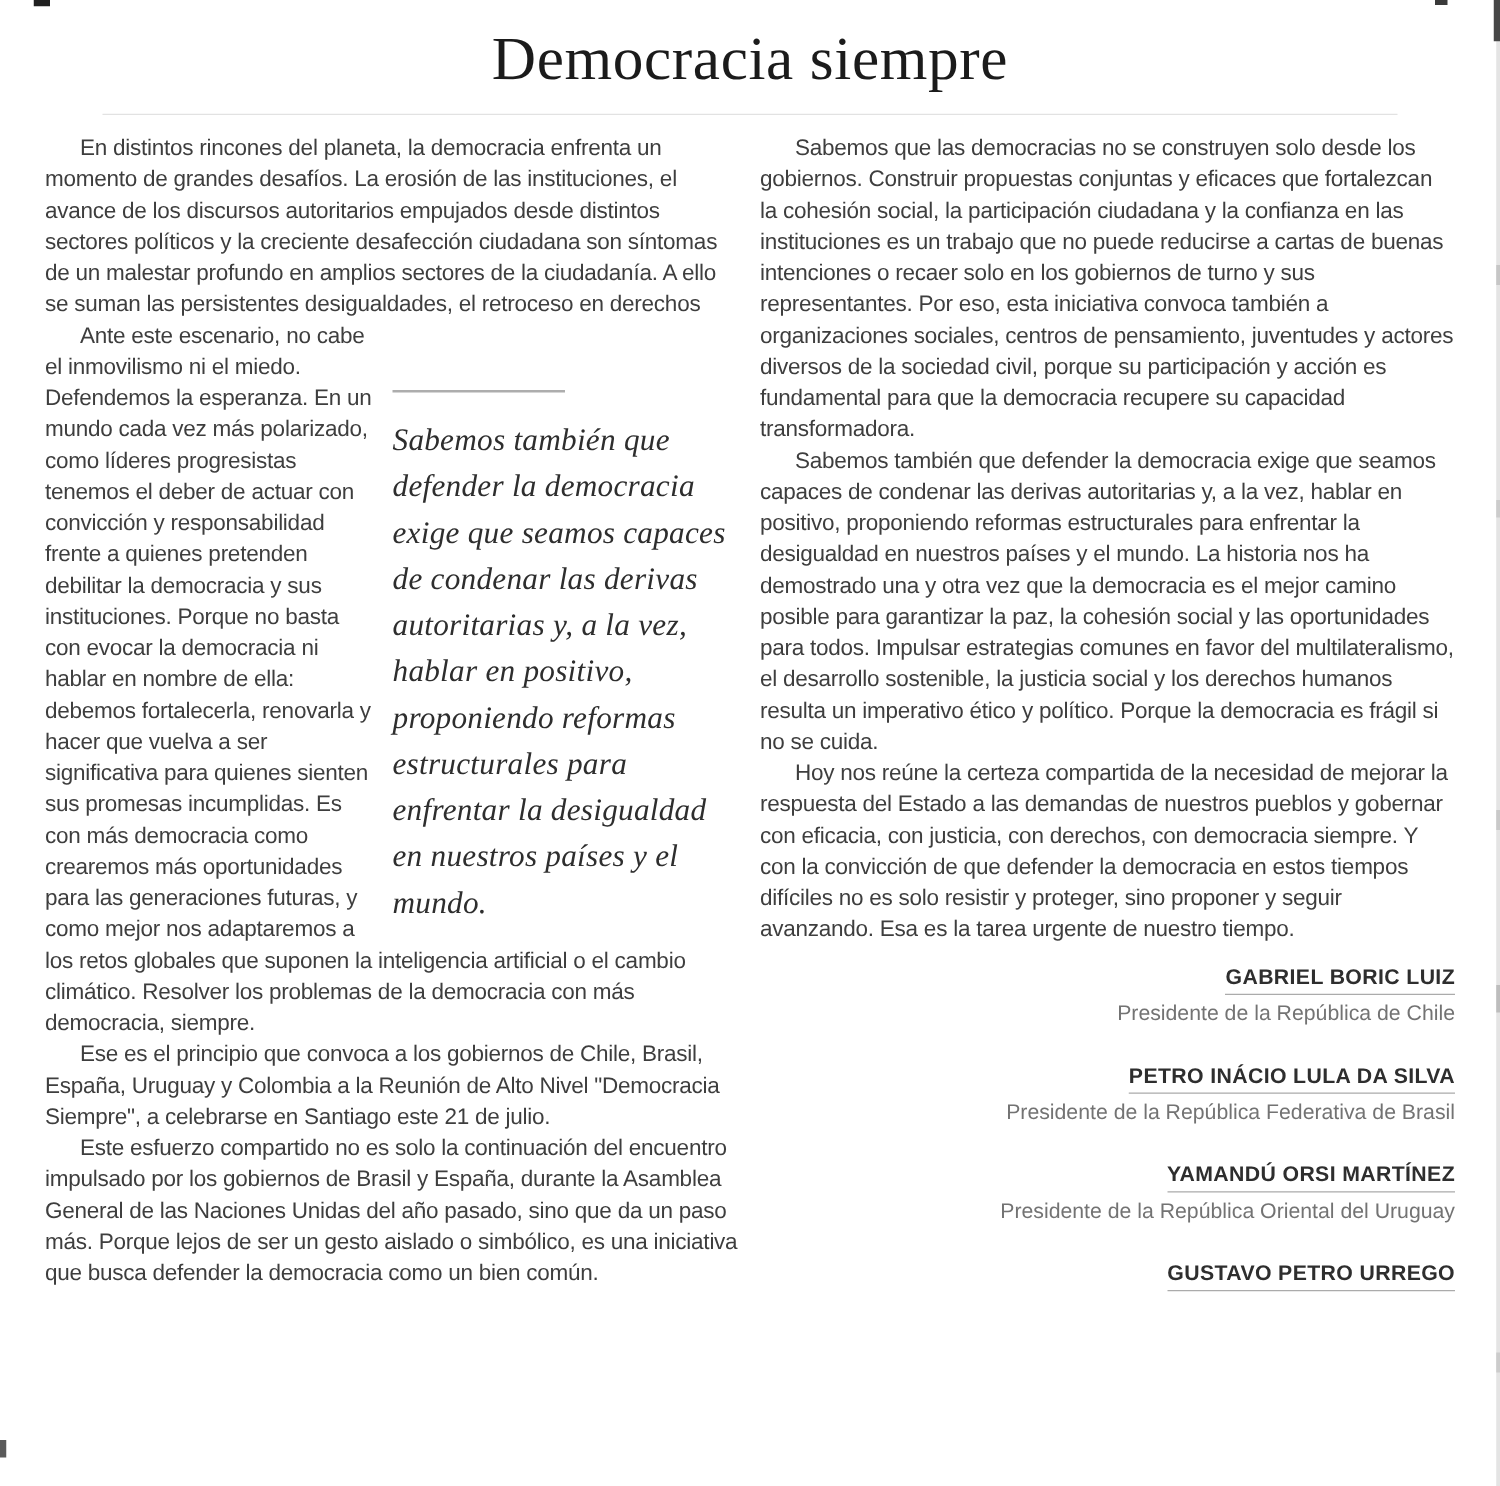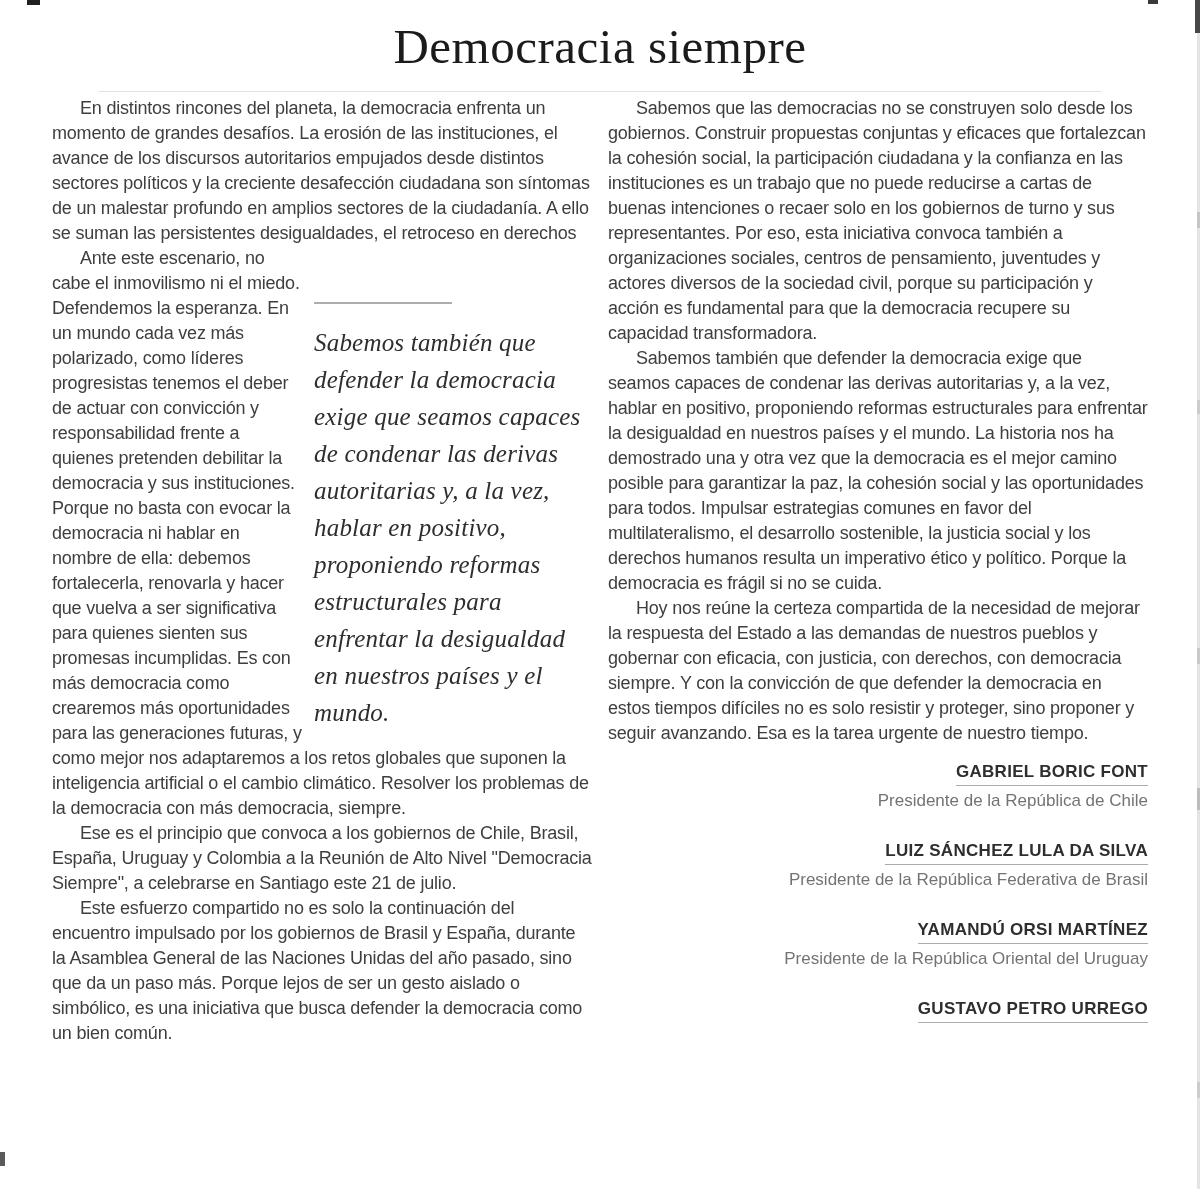--- a/index.html
+++ b/index.html
@@ -5,21 +5,21 @@
   html, body { margin: 0; padding: 0; }
   body {
     width: 1200px;
     height: 1189px;
     background: #ffffff;
     position: relative;
     overflow: hidden;
     font-family: "Liberation Sans", sans-serif;
     color: #3e3e3e;
   }
-  .page { padding: 0 52px; }
+  .page { padding: 0 36px; }
 
   
   .masthead { text-align: center; margin-top: 20px; }
   .article-title {
     font-family: "Liberation Serif", serif;
     font-weight: 400;
     font-size: 49px;
     letter-spacing: 0.5px;
     color: #1b1b1b;
     margin: 0;
@@ -28,21 +28,21 @@
   .title-rule {
     height: 1px;
     background: #e2e2e2;
     margin: 17px 46px 0 46px;
   }
 
   
   .columns {
     display: flex;
     gap: 16px;
-    margin-top: 4px;
+    margin-top: 14px;
   }
   .col { flex: 1 1 0; min-width: 0; }
 
   .para {
     margin: 0;
     font-size: 18px;
     line-height: 25px;
     letter-spacing: -0.2px;
     color: #3e3e3e;
     text-align: left;
@@ -132,26 +132,26 @@
     </section>
 
     <section class="col">
       <p class="para indent">Sabemos que las democracias no se construyen solo desde los gobiernos. Construir propuestas conjuntas y eficaces que fortalezcan la cohesión social, la participación ciudadana y la confianza en las instituciones es un trabajo que no puede reducirse a cartas de buenas intenciones o recaer solo en los gobiernos de turno y sus representantes. Por eso, esta iniciativa convoca también a organizaciones sociales, centros de pensamiento, juventudes y actores diversos de la sociedad civil, porque su participación y acción es fundamental para que la democracia recupere su capacidad transformadora.</p>
       <p class="para indent">Sabemos también que defender la democracia exige que seamos capaces de condenar las derivas autoritarias y, a la vez, hablar en positivo, proponiendo reformas estructurales para enfrentar la desigualdad en nuestros países y el mundo. La historia nos ha demostrado una y otra vez que la democracia es el mejor camino posible para garantizar la paz, la cohesión social y las oportunidades para todos. Impulsar estrategias comunes en favor del multilateralismo, el desarrollo sostenible, la justicia social y los derechos humanos resulta un imperativo ético y político. Porque la democracia es frágil si no se cuida.</p>
       <p class="para indent">Hoy nos reúne la certeza compartida de la necesidad de mejorar la respuesta del Estado a las demandas de nuestros pueblos y gobernar con eficacia, con justicia, con derechos, con democracia siempre. Y con la convicción de que defender la democracia en estos tiempos difíciles no es solo resistir y proteger, sino proponer y seguir avanzando. Esa es la tarea urgente de nuestro tiempo.</p>
 
       <div class="signatures">
 
         <div class="signature">
-          <div><span class="sig-name">GABRIEL BORIC FONT</span></div>
+          <div><span class="sig-name">GABRIEL BORIC LUIZ</span></div>
           <div class="sig-role">Presidente de la República de Chile</div>
         </div>
 
         <div class="signature">
-          <div><span class="sig-name">LUIZ SÁNCHEZ LULA DA SILVA</span></div>
+          <div><span class="sig-name">PETRO INÁCIO LULA DA SILVA</span></div>
           <div class="sig-role">Presidente de la República Federativa de Brasil</div>
         </div>
 
 
         <div class="signature">
           <div><span class="sig-name">YAMANDÚ ORSI MARTÍNEZ</span></div>
           <div class="sig-role">Presidente de la República Oriental del Uruguay</div>
         </div>
 
         <div class="signature">

